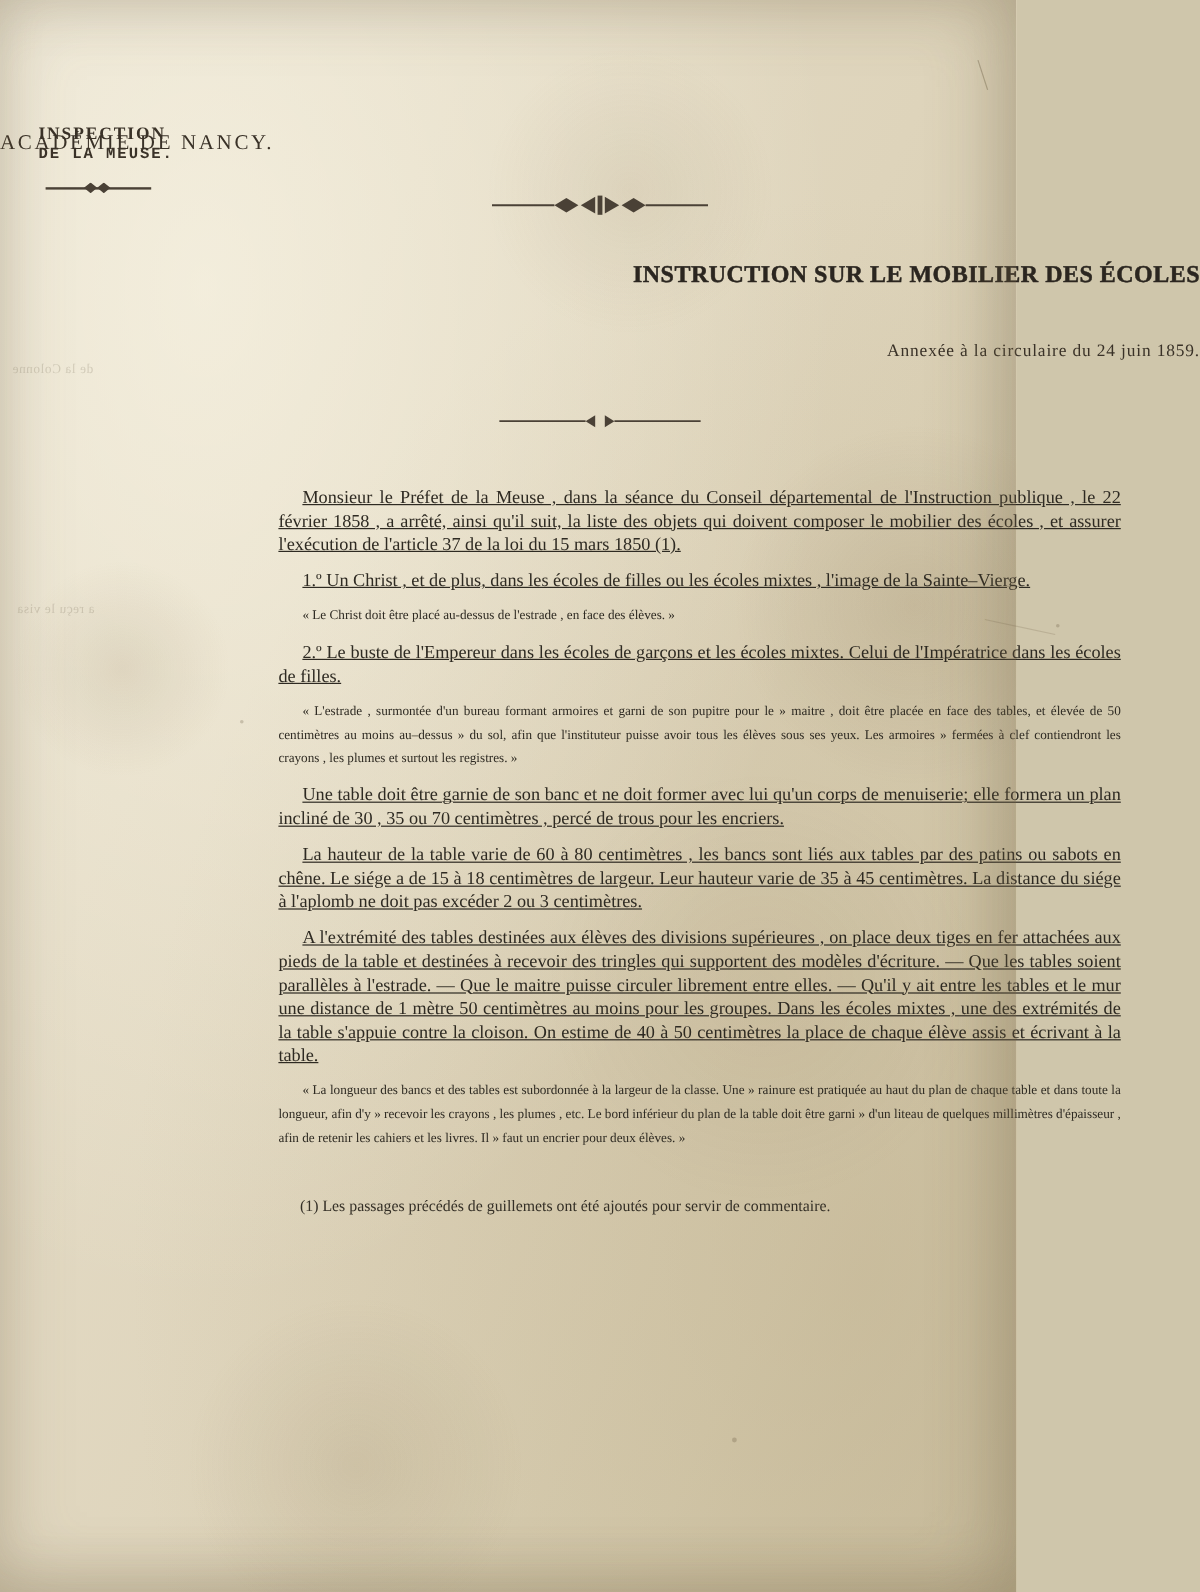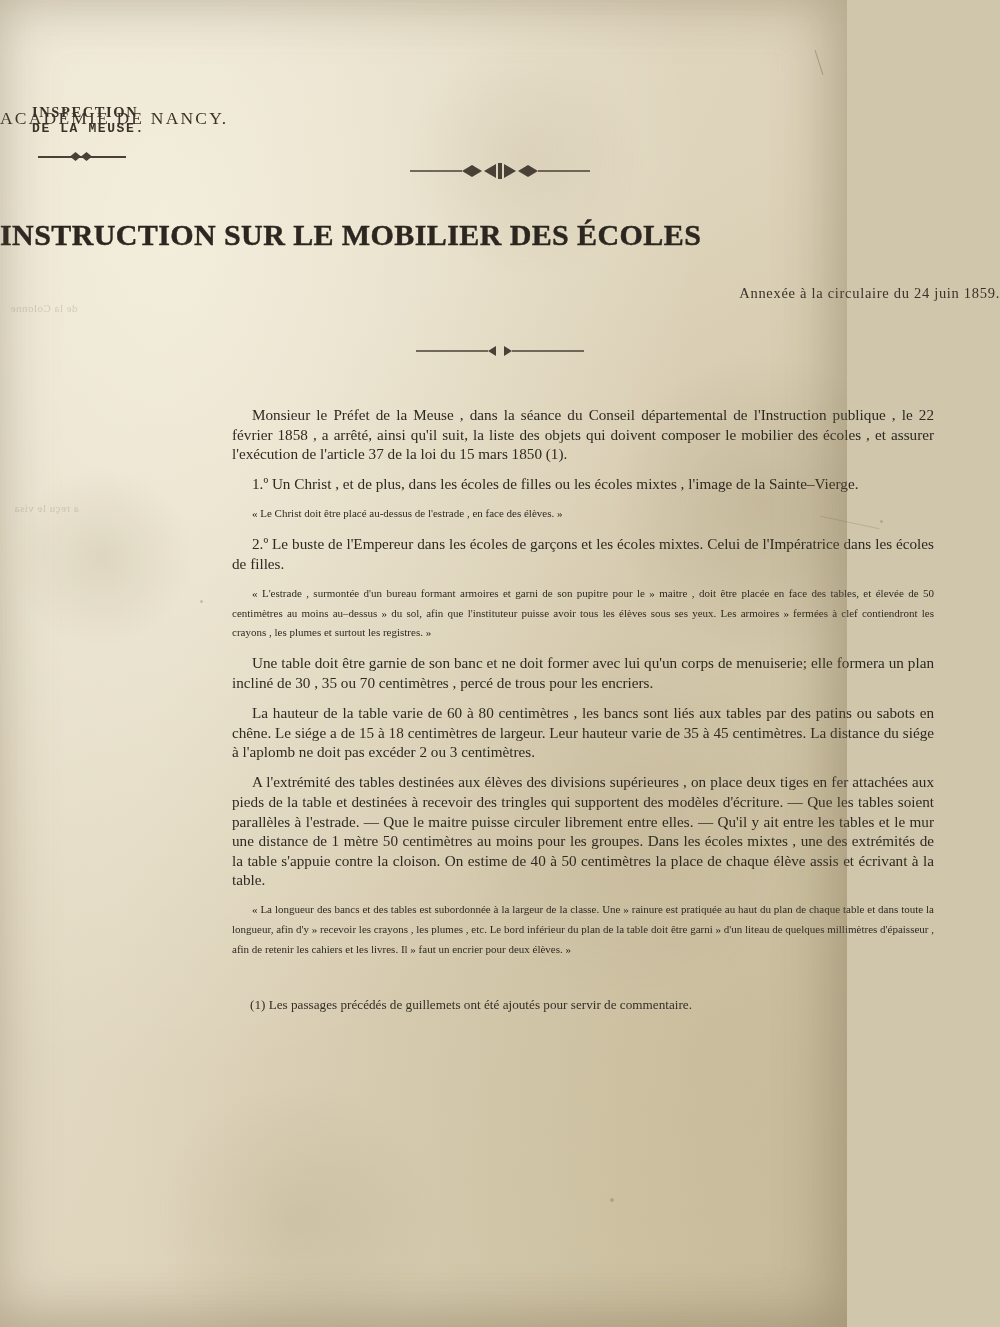--- a/index.html
+++ b/index.html
@@ -135,24 +135,24 @@
     left: 500px;
     transform: translateX(-50%);
     width: 168px;
     height: 18px;
   }
   .title {
     position: absolute;
     top: 218px;
     left: 0;
     width: 1000px;
-    text-align: left;
+    text-align: right;
     font-family: "Liberation Serif", serif;
     font-weight: bold;
-    font-size: 30px;
+    font-size: 20px;
     letter-spacing: 0.4px;
     color: #2b2620;
     -webkit-text-stroke: 0.4px #2b2620;
   }
   .subtitle {
     position: absolute;
     top: 285px;
     left: 0;
     width: 1000px;
     text-align: right;
@@ -172,21 +172,21 @@
   p.para {
     margin: 0 0 10.5px 0;
     font-family: "Liberation Serif", serif;
     font-size: 15.2px;
     line-height: 19.6px;
     text-align: justify;
     text-align-last: left;
     color: #2e2a22;
     hyphens: none;
   }
-  p.para.indent { text-indent: 20px; }
+  p.para.indent { text-indent: 20px; text-decoration: underline; }
   p.quote {
     margin: 0 0 10.5px 0;
     font-family: "Liberation Serif", serif;
     font-size: 11px;
     line-height: 19.6px;
     text-align: justify;
     text-align-last: left;
     color: #2e2a22;
     text-indent: 20px;
   }

